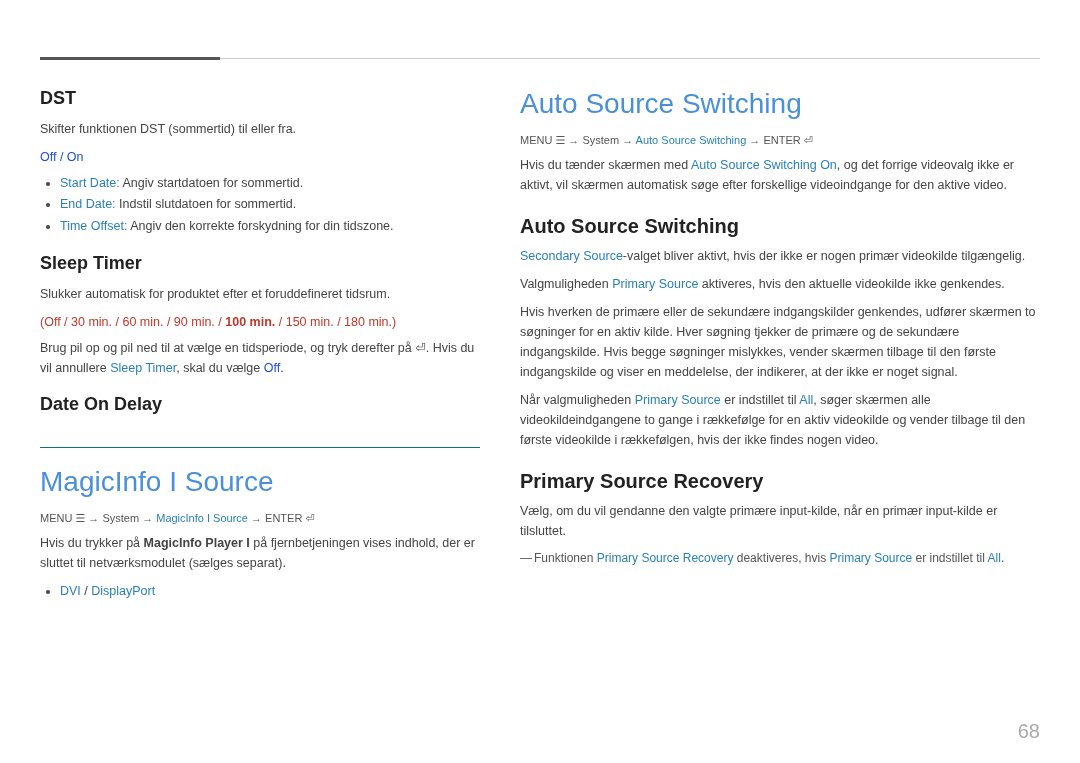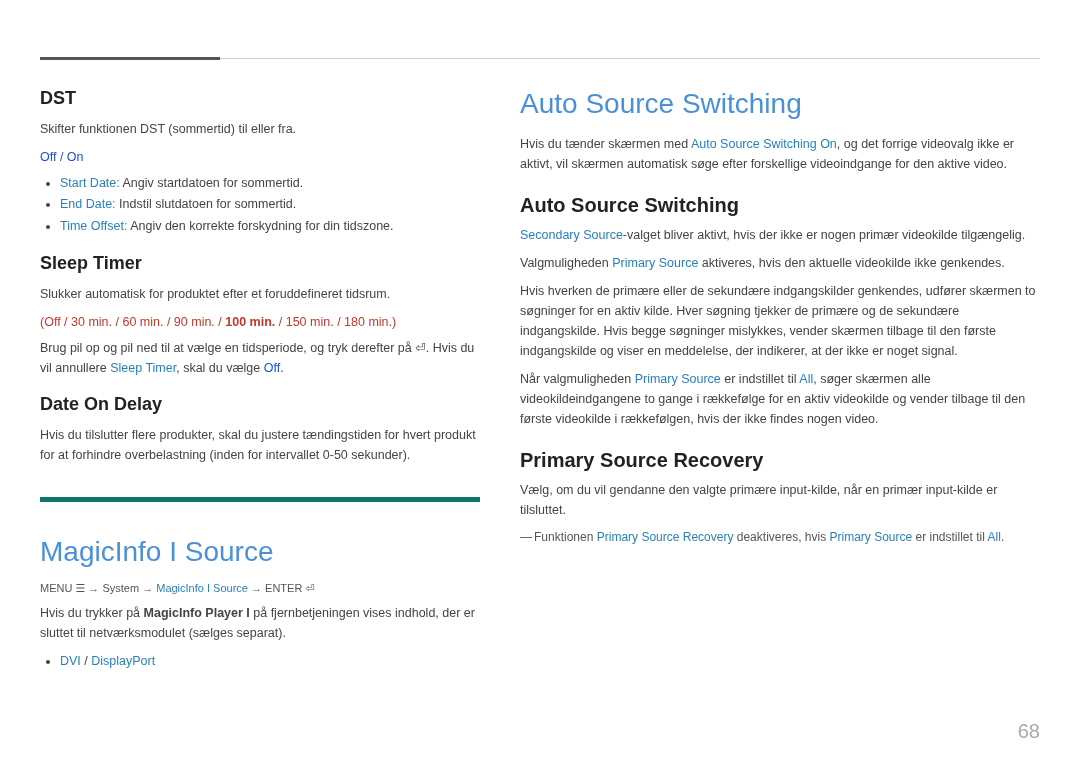--- a/index.html
+++ b/index.html
@@ -169,24 +169,23 @@
       <p class="body-text" style="margin-bottom:6px;">
         <span style="color:#c0392b;">(Off / 30 min. / 60 min. / 90 min. / <strong>100 min.</strong> / 150 min. / 180 min.)</span>
       </p>
       <p class="body-text">
         Brug pil op og pil ned til at vælge en tidsperiode, og tryk derefter på ⏎. Hvis du vil annullere <span class="link-blue">Sleep Timer</span>, skal du vælge <span class="link-red">Off</span>.
       </p>
     </div>
 
     <div style="margin-top:16px;">
       <div class="section-title">Date On Delay</div>
-      <p class="body-text">Hvis du tilslutter flere produkter, skal du justere tændingstiden for hvert produkt for at forhindre overbelastning (inden for intervallet 0-50 sekunder).</p>
-    </div>
-
-    <div class="divider-section" style="margin-top:32px; border-top: 5px solid #0f766e; padding-top:34px;">
+    </div>
+
+    <div class="divider-section" style="margin-top:32px; border-top: 1px solid #0f766e; padding-top:18px;">
       <div class="big-title">MagicInfo I Source</div>
       <p class="menu-path">
         <span>MENU ☰ → System → </span><span class="blue link-blue">MagicInfo I Source</span><span> → ENTER ⏎</span>
       </p>
       <p class="body-text">
         Hvis du trykker på <strong>MagicInfo Player I</strong> på fjernbetjeningen vises indhold, der er sluttet til netværksmodulet (sælges separat).
       </p>
       <ul class="bullet-list">
         <li>
           <span class="link-blue">DVI</span>
@@ -195,20 +194,23 @@
         </li>
       </ul>
     </div>
 
   </div>
 
   <div class="right-col">
 
     <div class="big-title">Auto Source Switching</div>
 
+    <p class="menu-path">
+      <span>MENU ☰ → System → </span><span class="link-blue">Auto Source Switching</span><span> → ENTER ⏎</span>
+    </p>
 
     <p class="body-text">
       Hvis du tænder skærmen med <span class="link-blue">Auto Source Switching On</span>, og det forrige videovalg ikke er aktivt, vil skærmen automatisk søge efter forskellige videoindgange for den aktive video.
     </p>
 
     <div style="margin-top:16px;">
       <div class="big-title-sub">Auto Source Switching</div>
 
       <p class="body-text">
         <span class="link-blue">Secondary Source</span>-valget bliver aktivt, hvis der ikke er nogen primær videokilde tilgængelig.

